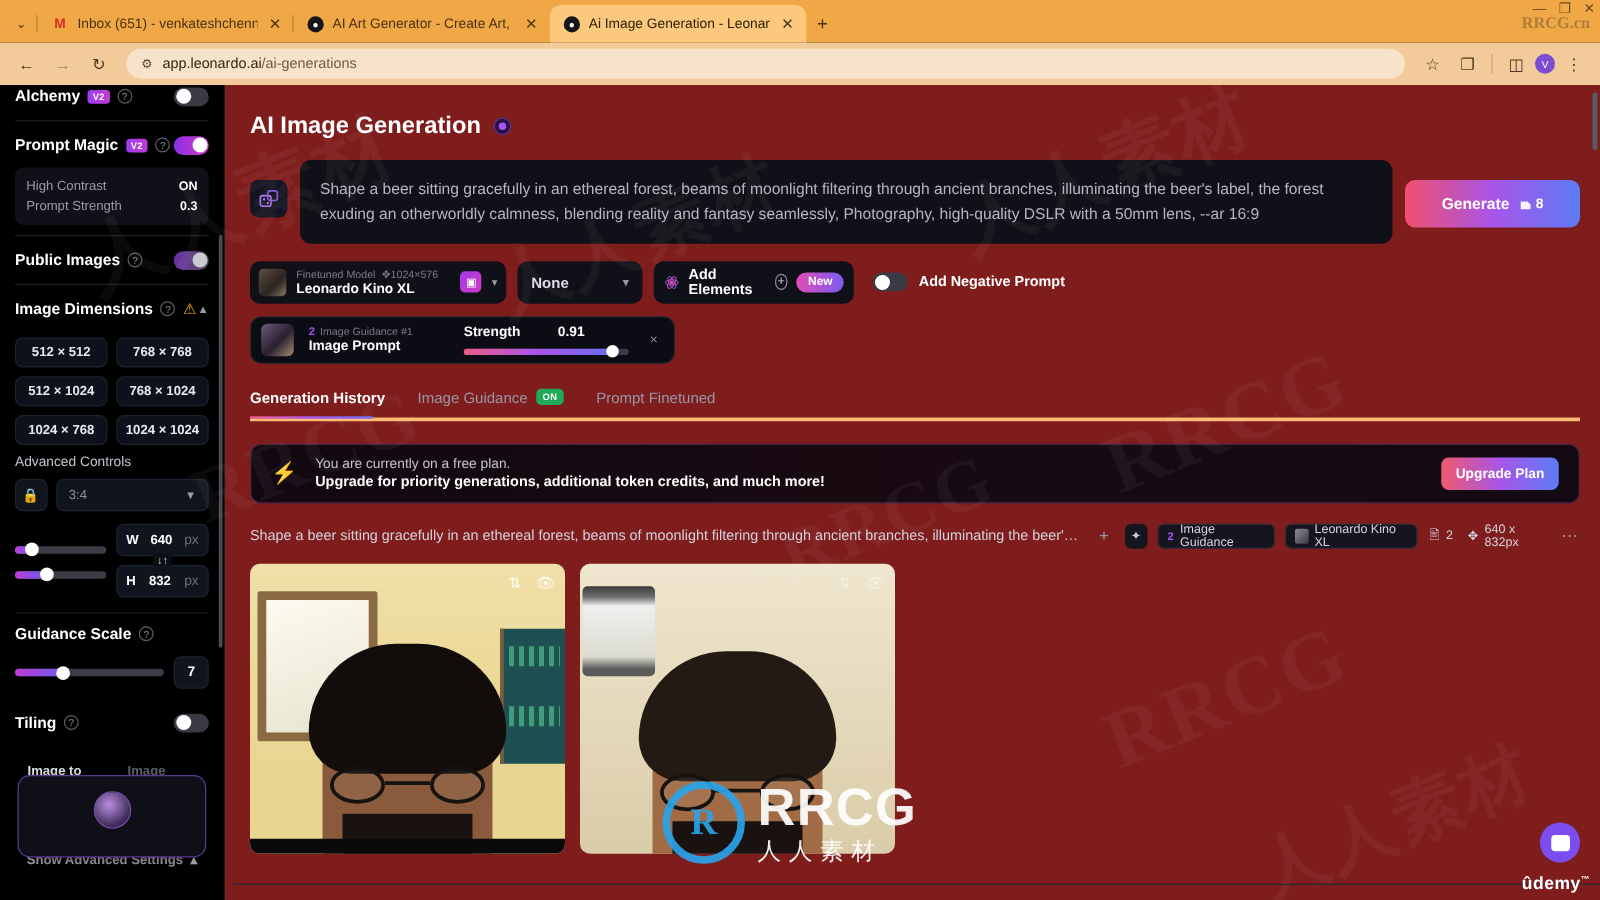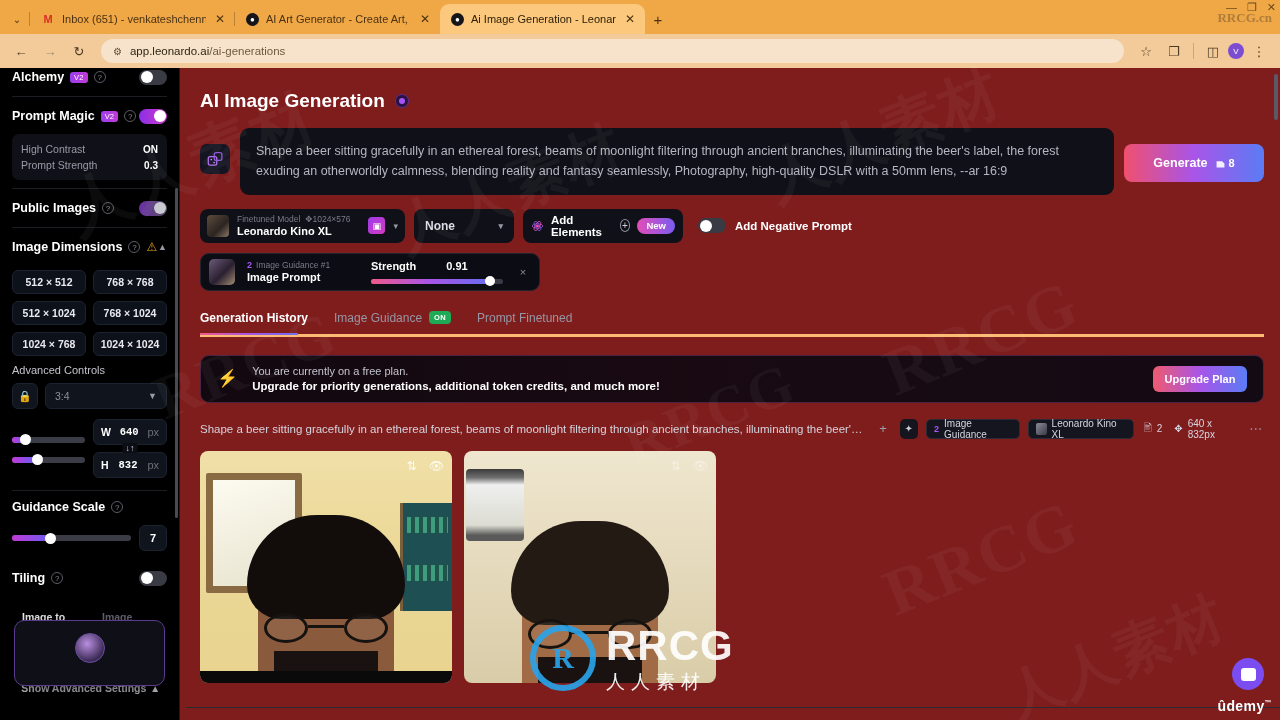--- a/index.html
+++ b/index.html
@@ -103,21 +103,21 @@
     border-right: 1px solid #1a1a1f;
   }
   .row {
     display: flex; align-items: center; justify-content: space-between;
     height: 30px;
   }
   .row-left { display: flex; align-items: center; gap: 6px; }
   .s-label { font-size: 12.5px; font-weight: bold; color: #fff; }
   .badge-v2 {
     background: linear-gradient(90deg,#9b3ff0,#c13ad6);
-    color: #fff; font-size: 7.5px; font-weight: normal;
+    color: #fff; font-size: 7.5px; font-weight: bold;
     border-radius: 3px; padding: 1px 4px; letter-spacing: .2px;
   }
   .q-icon {
     width: 12px; height: 12px; border-radius: 50%;
     border: 1px solid #5c5c68; color: #8a8a96;
     font-size: 8px; display: flex; align-items: center; justify-content: center;
   }
   .warn-icon { color: #f0a81e; font-size: 12px; }
   .chev { color: #9a9aa6; font-size: 9px; }
 
@@ -176,21 +176,21 @@
   .sl .fill { position: absolute; left:0; top:0; bottom:0; border-radius:3px;
     background: linear-gradient(90deg,#c13ad6,#6a5bf0); }
   .sl .knob2 { position: absolute; width: 11px; height: 11px; border-radius: 50%;
     background: #fff; top: -2.5px; }
   .wh-box { width: 74px; flex: 0 0 74px; position: relative; }
   .wh-field {
     height: 26px; background: #0f141d; border: 1px solid #1d2230; border-radius: 6px;
     display: flex; align-items: center; gap: 5px; padding: 0 7px; font-size: 10.5px;
   }
   .wh-field .k { color: #fff; font-weight: bold; }
-  .wh-field .v { color: #fff; font-weight: bold; flex: 1 1 auto; text-align: center; font-family: Liberation Mono, monospace; }
+  .wh-field .v { color: #fff; font-weight: bold; flex: 1 1 auto; text-align: center; }
   .wh-field .u { color: #6e6e7c; font-size: 11px; }
   .swap {
     position: absolute; left: 50%; transform: translateX(-50%);
     top: 24px; font-size: 9px; color: #cfcfda; background:#0b0e14; padding:0 3px;
   }
 
   .gs-row { display: flex; gap: 8px; align-items: center; margin-top: 6px; }
   .gs-val {
     width: 28px; height: 26px; background: #0f141d; border: 1px solid #1d2230;
     border-radius: 6px; display: flex; align-items: center; justify-content: center;

